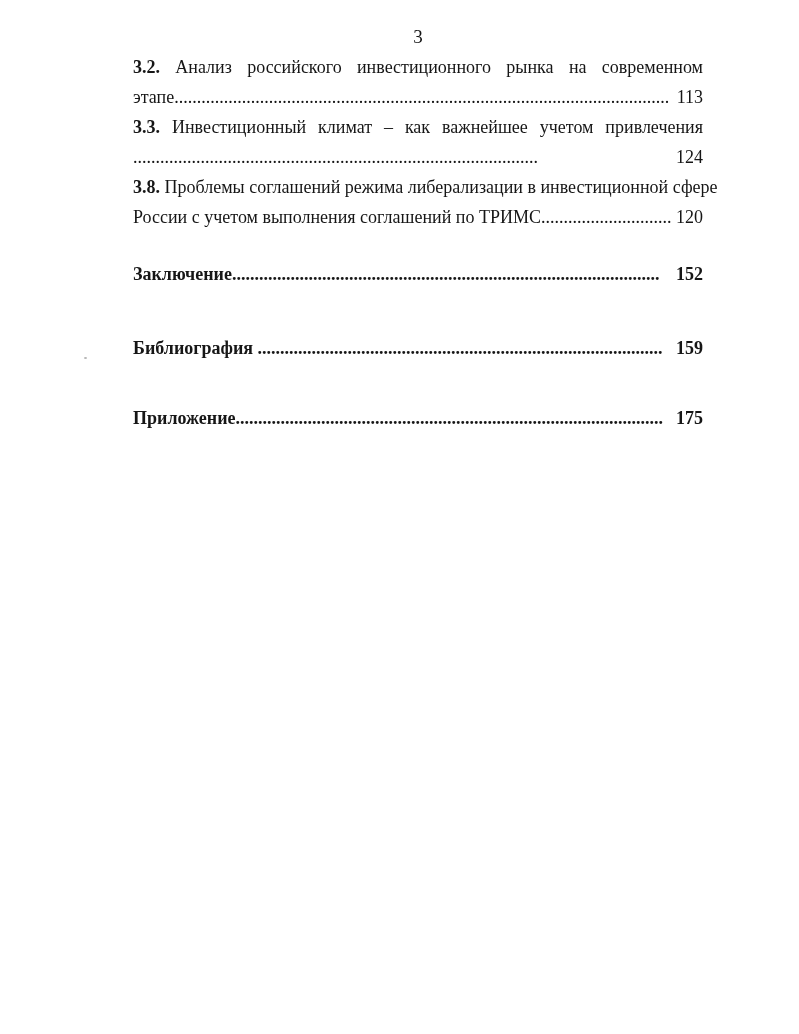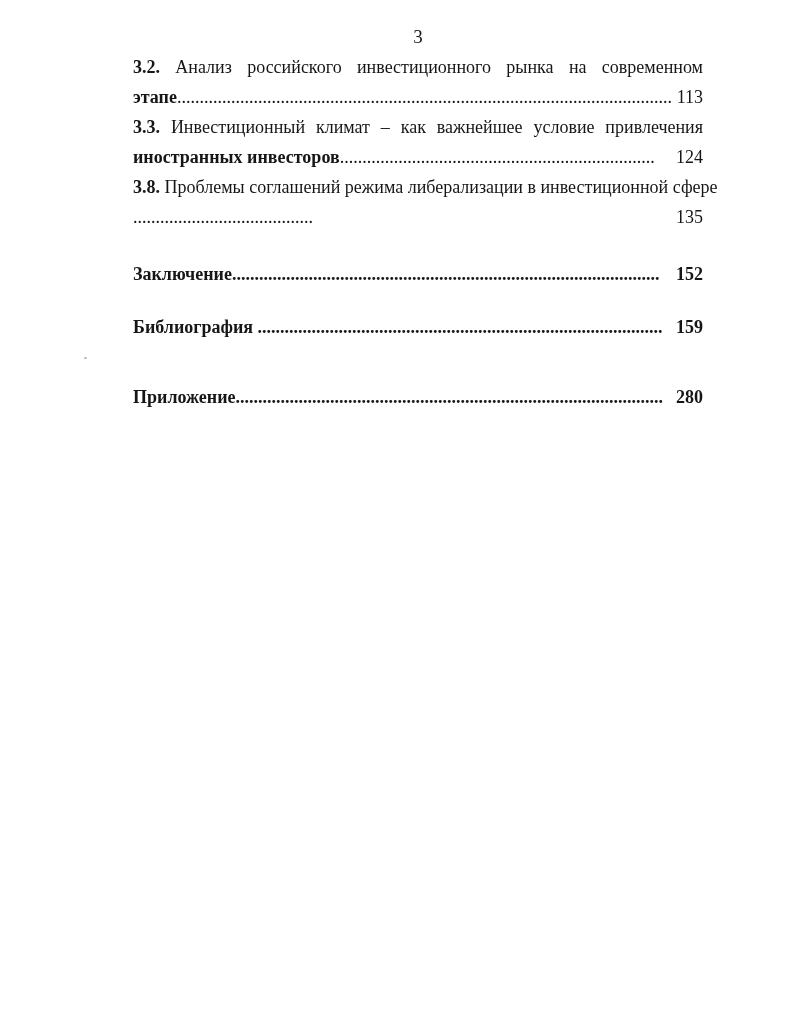--- a/index.html
+++ b/index.html
@@ -32,30 +32,30 @@
     text-align: justify;
     text-align-last: justify;
     white-space: nowrap;
   }
   .num { font-weight: bold; }
   
   .leaderline {
     display: flex;
     align-items: baseline;
   }
-  .lbl { flex: 0 0 auto; white-space: pre; font-weight: bold; }
+  .lbl { flex: 0 0 auto; white-space: pre; }
   .leader {
     flex: 1 1 auto;
     overflow: hidden;
     white-space: nowrap;
   }
   .pg { flex: 0 0 auto; white-space: pre; }
   .bold .lbl, .bold .leader, .bold .pg { font-weight: bold; }
   .gap1 { margin-top: 27px; justify-content: center; }
-  .gap2 { margin-top: 23px; }
+  .gap2 { margin-top: 44px; }
   .gap3 { margin-top: 40px; }
   .speck {
     position: absolute;
     left: 84px;
     top: 357px;
     width: 3px;
     height: 2px;
     background: #b5b5b5;
     border-radius: 50%;
   }
@@ -72,51 +72,51 @@
     <div class="line just">
       <span class="num">3.2.</span> <span>Анализ российского инвестиционного рынка на современном</span>
     </div>
     <div class="line leaderline">
       <span class="lbl">этапе</span>
         <span class="leader">..............................................................................................................</span>
         <span class="pg"> 113</span>
     </div>
 
     <div class="line just">
-      <span class="num">3.3.</span> <span>Инвестиционный климат – как важнейшее условие привлечения</span>
+      <span class="num">3.3.</span> <span>Инвестиционный климат – как важнейшее учетом привлечения</span>
     </div>
     <div class="line leaderline">
-      <span class="lbl">иностранных инвесторов</span>
         <span class="leader">..........................................................................................</span>
         <span class="pg">     124</span>
     </div>
 
     <div class="line just">
       <span class="num">3.8.</span> <span>Проблемы соглашений режима либерализации в инвестиционной сфере</span>
     </div>
     <div class="line leaderline">
+      <span class="lbl">России с учетом выполнения соглашений по ТРИМС</span>
         <span class="leader">........................................</span>
-        <span class="pg"> 135</span>
+        <span class="pg"> 120</span>
     </div>
 
     <div class="line leaderline bold gap1">
       <span class="lbl">Заключение</span>
         <span class="leader">...............................................................................................</span>
         <span class="pg"> 152</span>
     </div>
 
     <div class="line leaderline bold gap2">
       <span class="lbl">Библиография </span>
         <span class="leader">..........................................................................................</span>
         <span class="pg"> 159</span>
     </div>
 
     <div class="line leaderline bold gap3">
       <span class="lbl">Приложение</span>
         <span class="leader">...............................................................................................</span>
-        <span class="pg">280</span>
+        <span class="pg">175</span>
     </div>
 
   </div>
 
   <div class="speck"></div>
 
 </div>
 
 </body></html>

